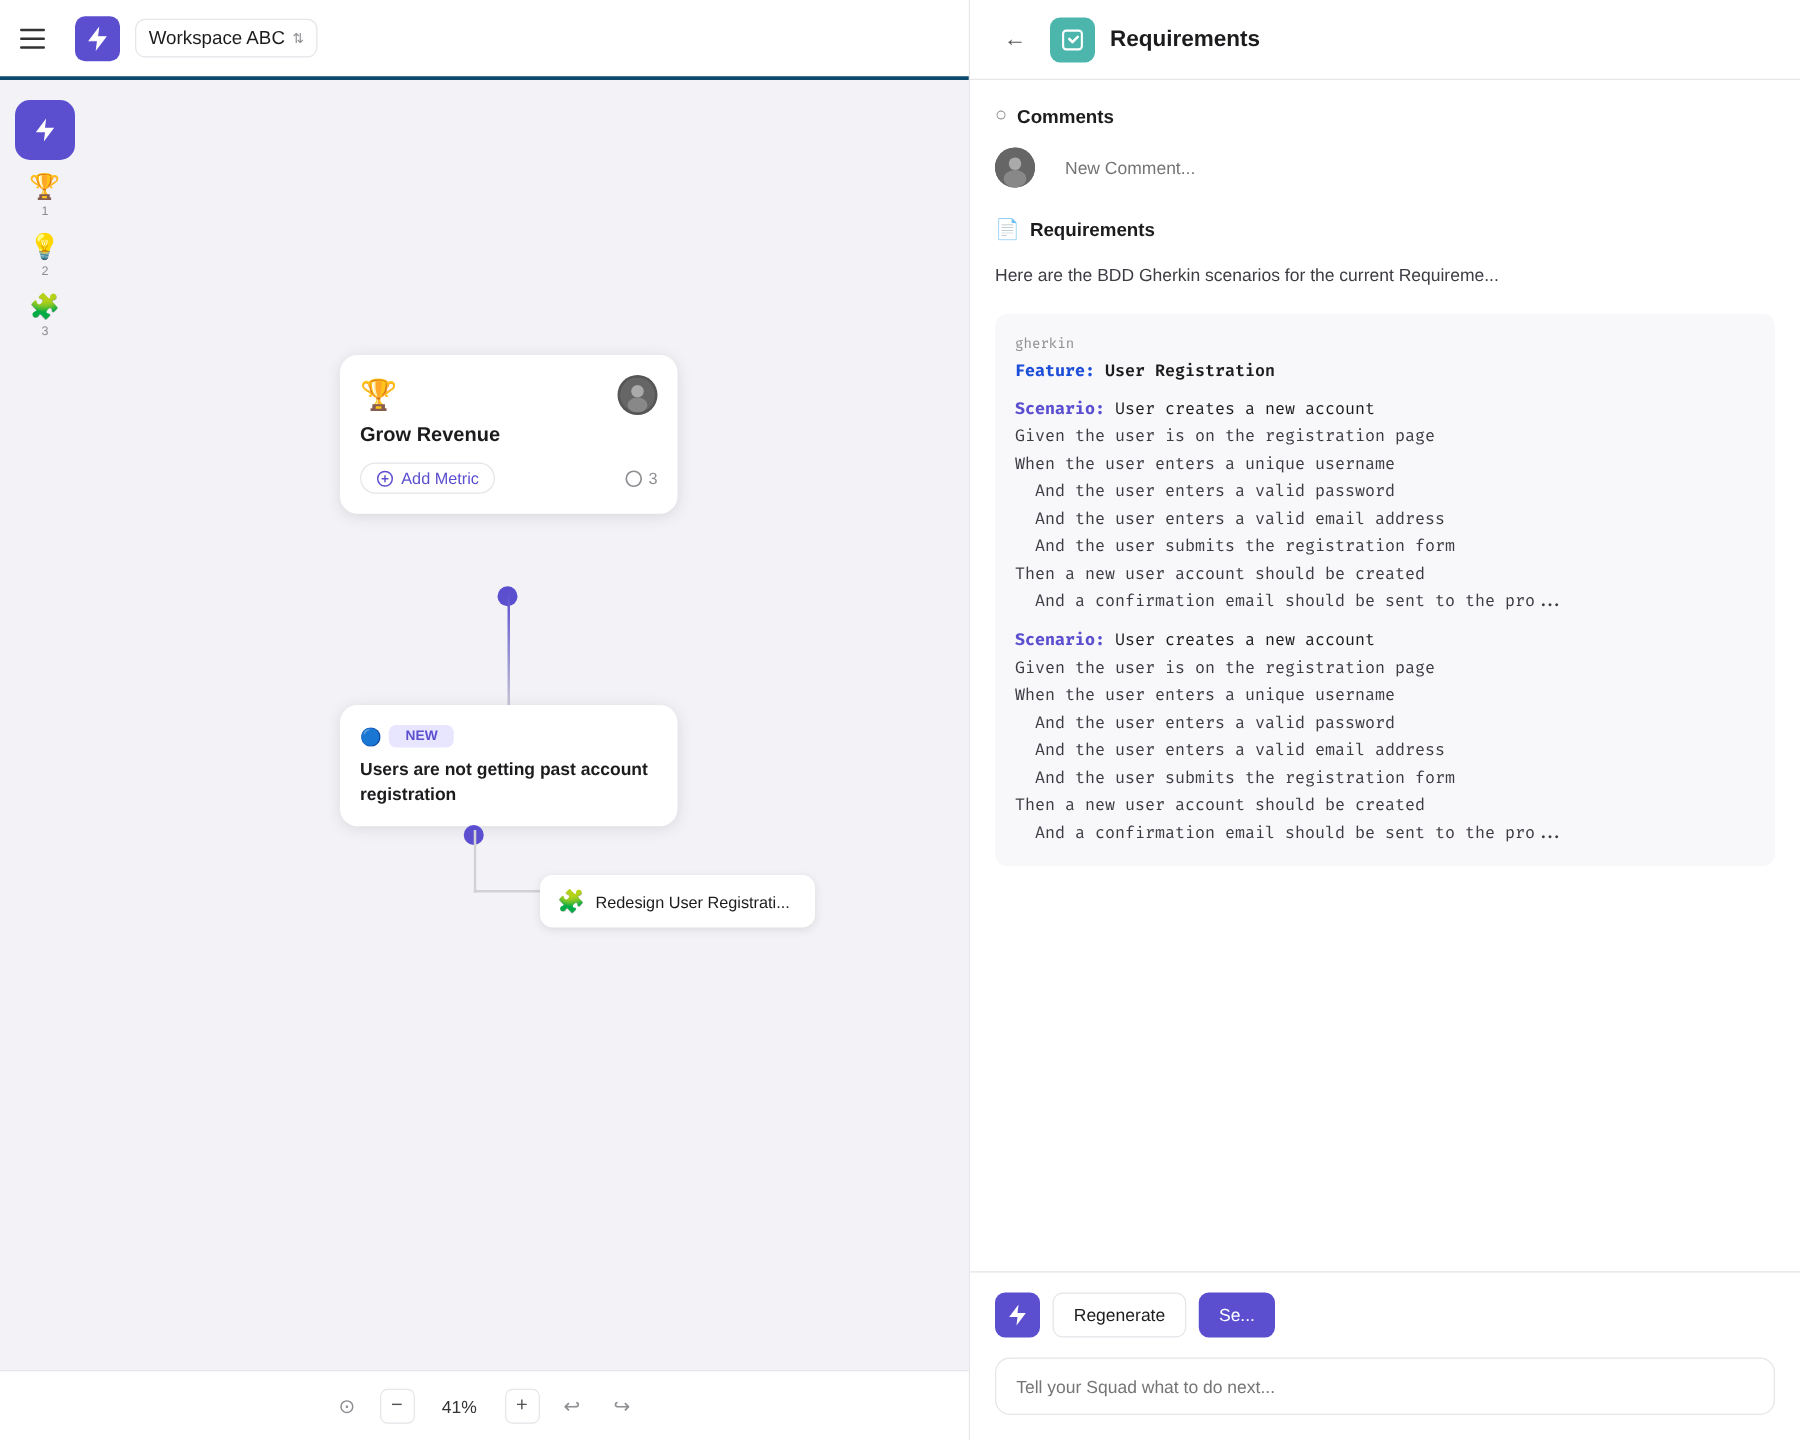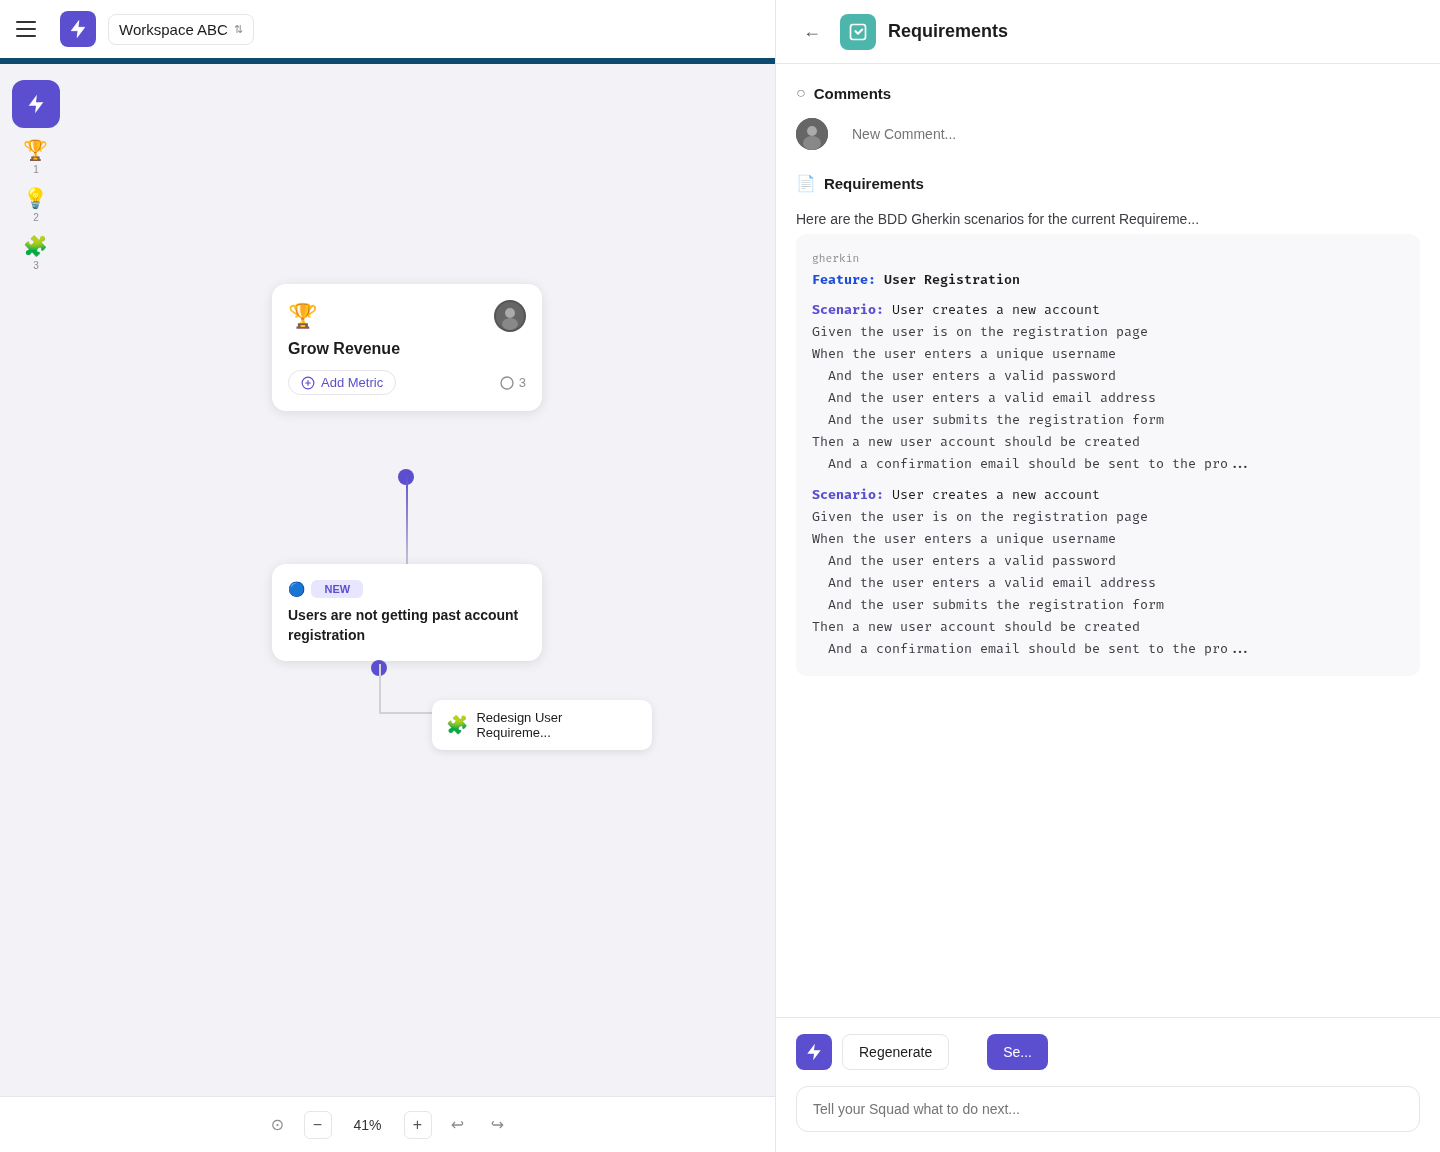--- a/index.html
+++ b/index.html
@@ -1,21 +1,21 @@
 <!DOCTYPE html>
 <html><head>
   <meta charset="utf-8">
   <style>
     * { box-sizing: border-box; margin: 0; padding: 0; }
     body { font-family: -apple-system, BlinkMacSystemFont, 'Segoe UI', sans-serif; background: #f0f0f5; display: flex; width: 1440px; height: 1152px; overflow: hidden; }
 
     
     .left-panel { width: 775px; height: 100%; display: flex; flex-direction: column; background: #f2f2f7; position: relative; }
 
-    .top-bar { height: 64px; background: #fff; border-bottom: 6px solid #0c4a6e; display: flex; align-items: center; padding: 0 16px; gap: 12px; z-index: 10; }
+    .top-bar { height: 64px; background: #fff; border-bottom: 3px solid #0c4a6e; display: flex; align-items: center; padding: 0 16px; gap: 12px; z-index: 10; }
     .menu-icon { width: 32px; height: 32px; display: flex; flex-direction: column; justify-content: center; gap: 5px; cursor: pointer; }
     .menu-line { width: 20px; height: 2px; background: #333; border-radius: 1px; }
     .logo-icon { width: 36px; height: 36px; background: #5b4fcf; border-radius: 8px; display: flex; align-items: center; justify-content: center; }
     .logo-icon svg { width: 20px; height: 20px; }
     .workspace-selector { display: flex; align-items: center; gap: 6px; padding: 6px 10px; border: 1px solid #e5e5ea; border-radius: 8px; cursor: pointer; background: #fff; }
     .workspace-name { font-size: 15px; font-weight: 500; color: #1c1c1e; }
     .chevron-updown { font-size: 11px; color: #8e8e93; }
 
     
     .left-sidebar { position: absolute; left: 0; top: 64px; width: 72px; height: calc(100% - 64px); display: flex; flex-direction: column; align-items: center; padding-top: 16px; gap: 8px; }
@@ -74,36 +74,36 @@
     .section-icon { font-size: 16px; color: #8e8e93; }
     .section-title { font-size: 15px; font-weight: 600; color: #1c1c1e; }
 
     .comment-input-row { display: flex; align-items: center; gap: 24px; }
     .comment-avatar { width: 32px; height: 32px; border-radius: 50%; background: #555; flex-shrink: 0; }
     .comment-input { flex: 1; border: none; outline: none; font-size: 14px; color: #8e8e93; background: transparent; }
 
     .requirements-section { }
     .req-section-header { display: flex; align-items: center; gap: 8px; margin-bottom: 16px; }
 
-    .req-description { font-size: 14px; color: #3c3c43; line-height: 1.5; margin-bottom: 4px; }
+    .req-description { font-size: 14px; color: #3c3c43; line-height: 1.5; margin-bottom: 20px; }
 
     .code-block { background: #f8f8fa; border-radius: 10px; padding: 16px; font-family: 'SF Mono', 'Fira Code', monospace; font-size: 13px; line-height: 1.7; overflow-x: auto; }
     .code-lang { font-size: 11px; color: #8e8e93; margin-bottom: 0; }
     .feature-line { color: #1d4ed8; font-weight: 700; }
     .feature-name { color: #1c1c1e; font-weight: 600; }
     .scenario-line { color: #5b4fcf; font-weight: 700; }
     .scenario-name { color: #1c1c1e; }
     .step-line { color: #3c3c43; }
     .code-spacer { height: 8px; }
 
     
     .ai-bar { padding: 16px 20px; border-top: 1px solid #e5e5ea; display: flex; gap: 10px; }
     .ai-logo { width: 36px; height: 36px; background: #5b4fcf; border-radius: 8px; display: flex; align-items: center; justify-content: center; flex-shrink: 0; }
     .regen-btn { padding: 8px 16px; border: 1px solid #e5e5ea; border-radius: 8px; font-size: 14px; font-weight: 500; color: #1c1c1e; background: #fff; cursor: pointer; white-space: nowrap; }
-    .send-btn { padding: 8px 16px; background: #5b4fcf; border: none; border-radius: 8px; font-size: 14px; font-weight: 500; color: #fff; cursor: pointer; margin-left: 28px; }
+    .send-btn { padding: 8px 16px; background: #5b4fcf; border: none; border-radius: 8px; font-size: 14px; font-weight: 500; color: #fff; cursor: pointer; }
 
     .ai-input-bar { margin: 0 20px 20px; border: 1px solid #e5e5ea; border-radius: 12px; padding: 14px 16px; display: flex; align-items: center; }
     .ai-input { flex: 1; border: none; outline: none; font-size: 14px; color: #8e8e93; background: transparent; }
   </style>
 </head>
 <body>
 
 <div class="left-panel">
 
   <div class="top-bar">
@@ -185,21 +185,21 @@
       </div>
       <div class="node-issue-title">Users are not getting past account registration</div>
     </div>
 
     <div class="connector-dot-left"></div>
     <div class="connector-line2"></div>
     <div class="connector-line3"></div>
 
     <div class="node-task">
       <span class="task-icon">🧩</span>
-      <span class="task-title">Redesign User Requireme...</span>
+      <span class="task-title">Redesign User Registrati...</span>
     </div>
 
   </div>
 
   <div class="bottom-bar">
     <div class="target-icon">⊙</div>
     <div class="zoom-btn">−</div>
     <span class="zoom-level">41%</span>
     <div class="zoom-btn">+</div>
     <div class="undo-btn">↩</div>

